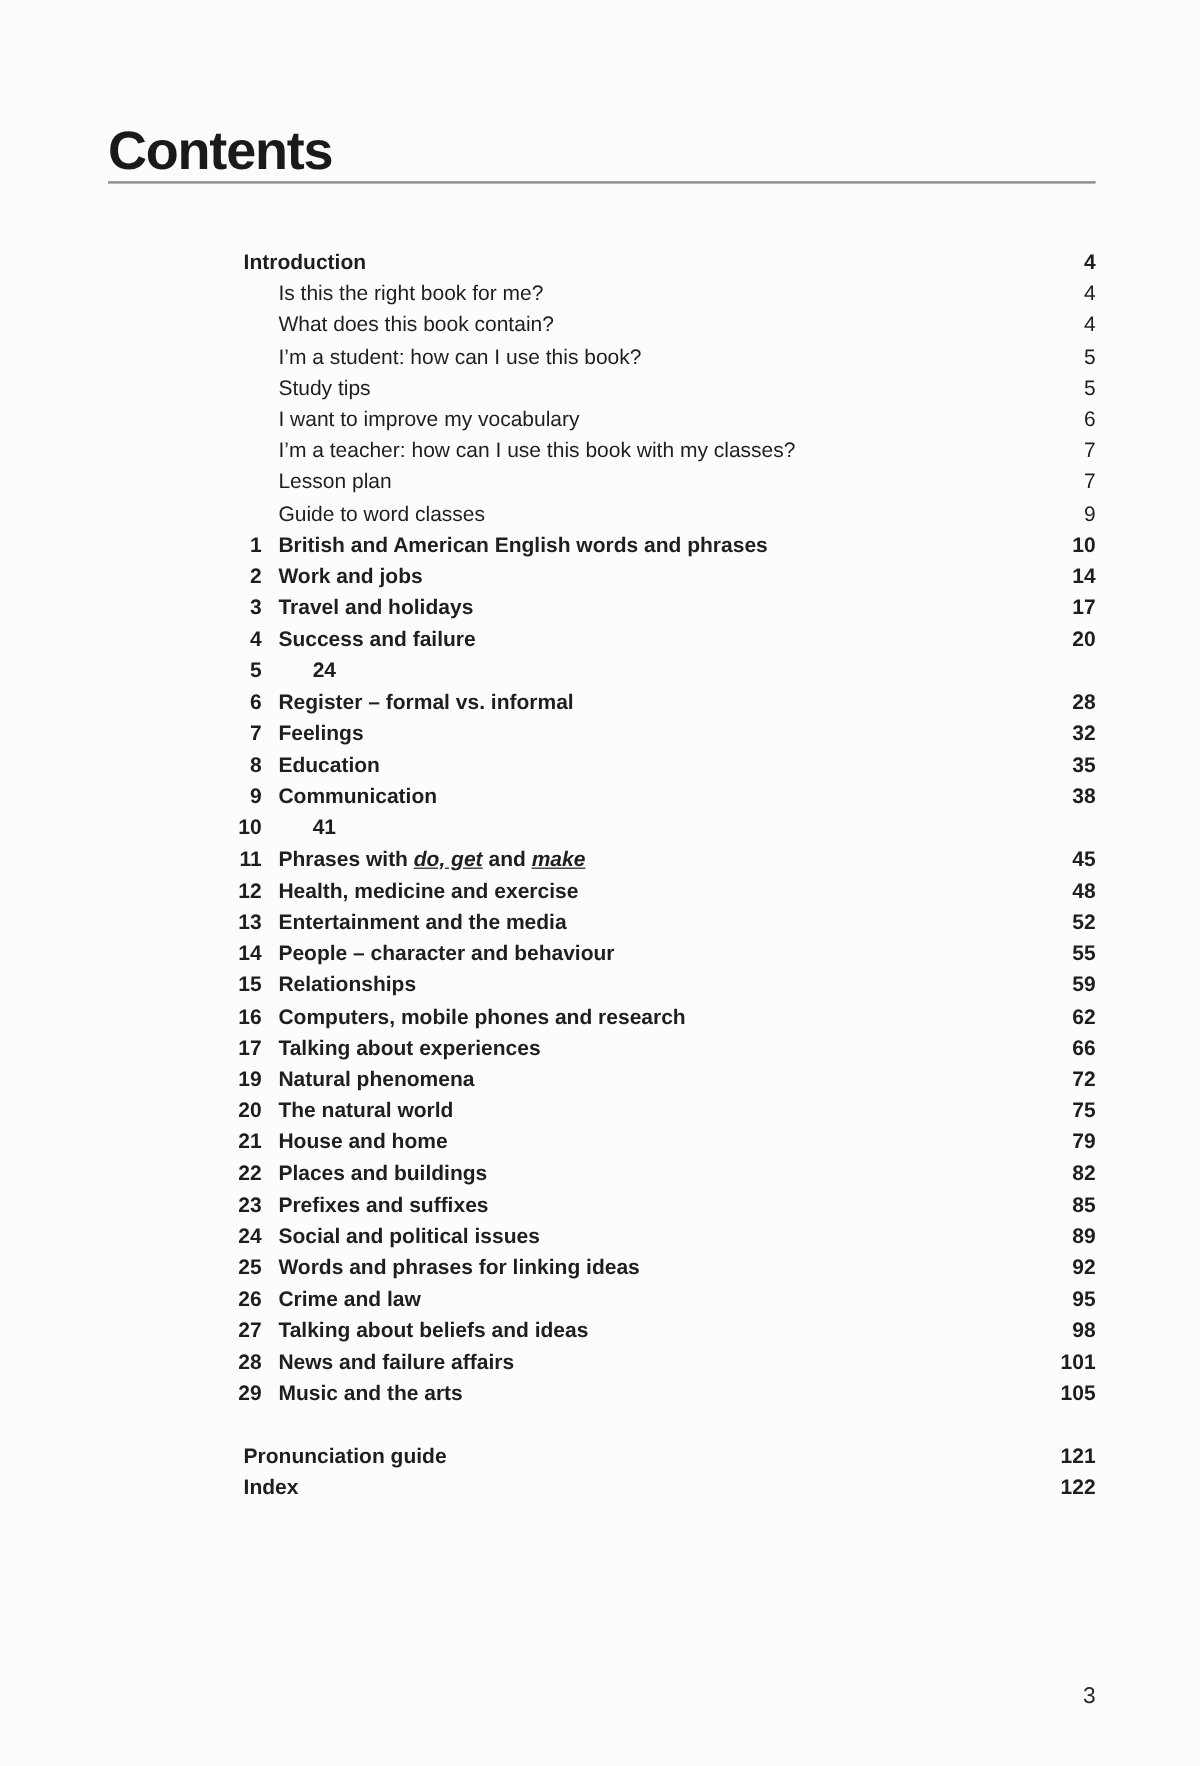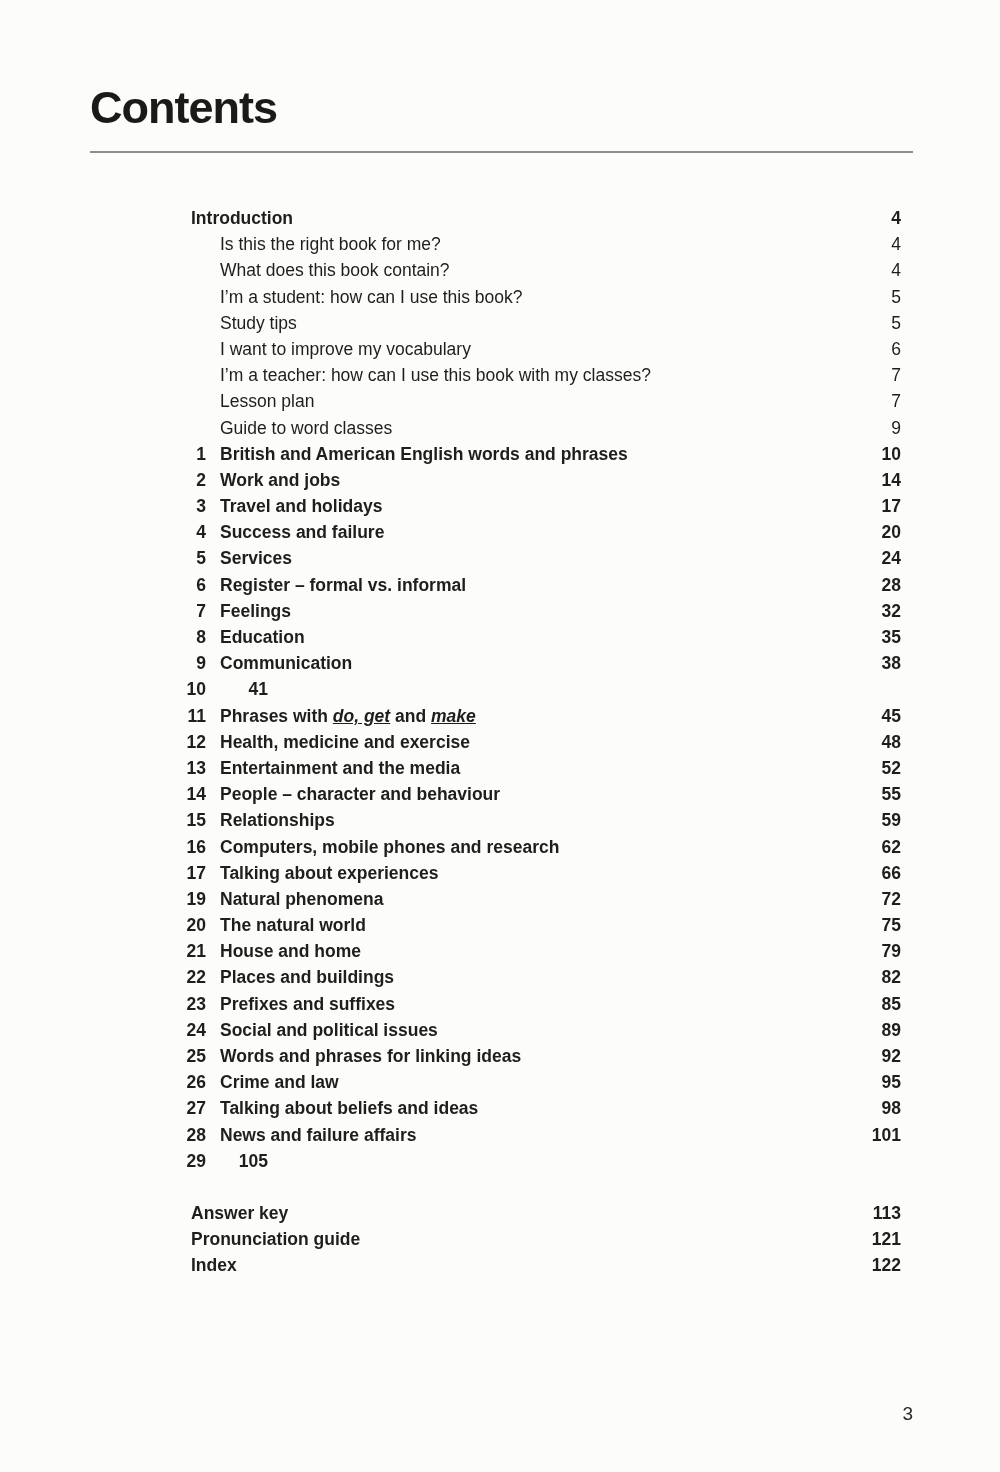--- a/index.html
+++ b/index.html
@@ -12,37 +12,37 @@
     position: relative;
     width: 1000px;
     height: 1472px;
     background: #fcfcfa;
     color: #1e1e1c;
     overflow: hidden;
   }
   .title {
     position: absolute;
     left: 90px;
-    top: 82px;
+    top: 100px;
     font-size: 45px;
     font-weight: 700;
     letter-spacing: -1px;
     color: #1a1a18;
   }
   .title-rule {
     position: absolute;
     left: 90px;
     top: 151px;
     width: 823px;
     height: 2px;
     background: #8d8d8d;
   }
   .toc {
     position: absolute;
-    left: 191px;
+    left: 203px;
     top: 205px;
     width: 710px;
   }
   .row {
     display: flex;
     align-items: baseline;
     height: 26.2px;
     font-size: 17.5px;
     line-height: 26.2px;
     white-space: nowrap;
@@ -144,21 +144,20 @@
     <span class="label">Travel and holidays</span>
     <span class="pg">17</span>
   </div>
         <div class="row unit-row">
     <span class="num">4</span>
     <span class="label">Success and failure</span>
     <span class="pg">20</span>
   </div>
         <div class="row unit-row">
     <span class="num">5</span>
-    <span class="label">Services</span>
     <span class="pg">24</span>
   </div>
         <div class="row unit-row">
     <span class="num">6</span>
     <span class="label">Register – formal vs. informal</span>
     <span class="pg">28</span>
   </div>
         <div class="row unit-row">
     <span class="num">7</span>
     <span class="label">Feelings</span>
@@ -258,31 +257,28 @@
     <span class="label">Talking about beliefs and ideas</span>
     <span class="pg">98</span>
   </div>
         <div class="row unit-row">
     <span class="num">28</span>
     <span class="label">News and failure affairs</span>
     <span class="pg">101</span>
   </div>
         <div class="row unit-row">
     <span class="num">29</span>
+    <span class="label">Music and the arts</span>
     <span class="pg">105</span>
   </div>
       </div>
 
     <div class="spacer"></div>
 
     <div id="back-list">
-        <div class="row back-row">
-    <span class="label">Answer key</span>
-    <span class="pg">113</span>
-  </div>
         <div class="row back-row">
     <span class="label">Pronunciation guide</span>
     <span class="pg">121</span>
   </div>
         <div class="row back-row">
     <span class="label">Index</span>
     <span class="pg">122</span>
   </div>
       </div>
 

